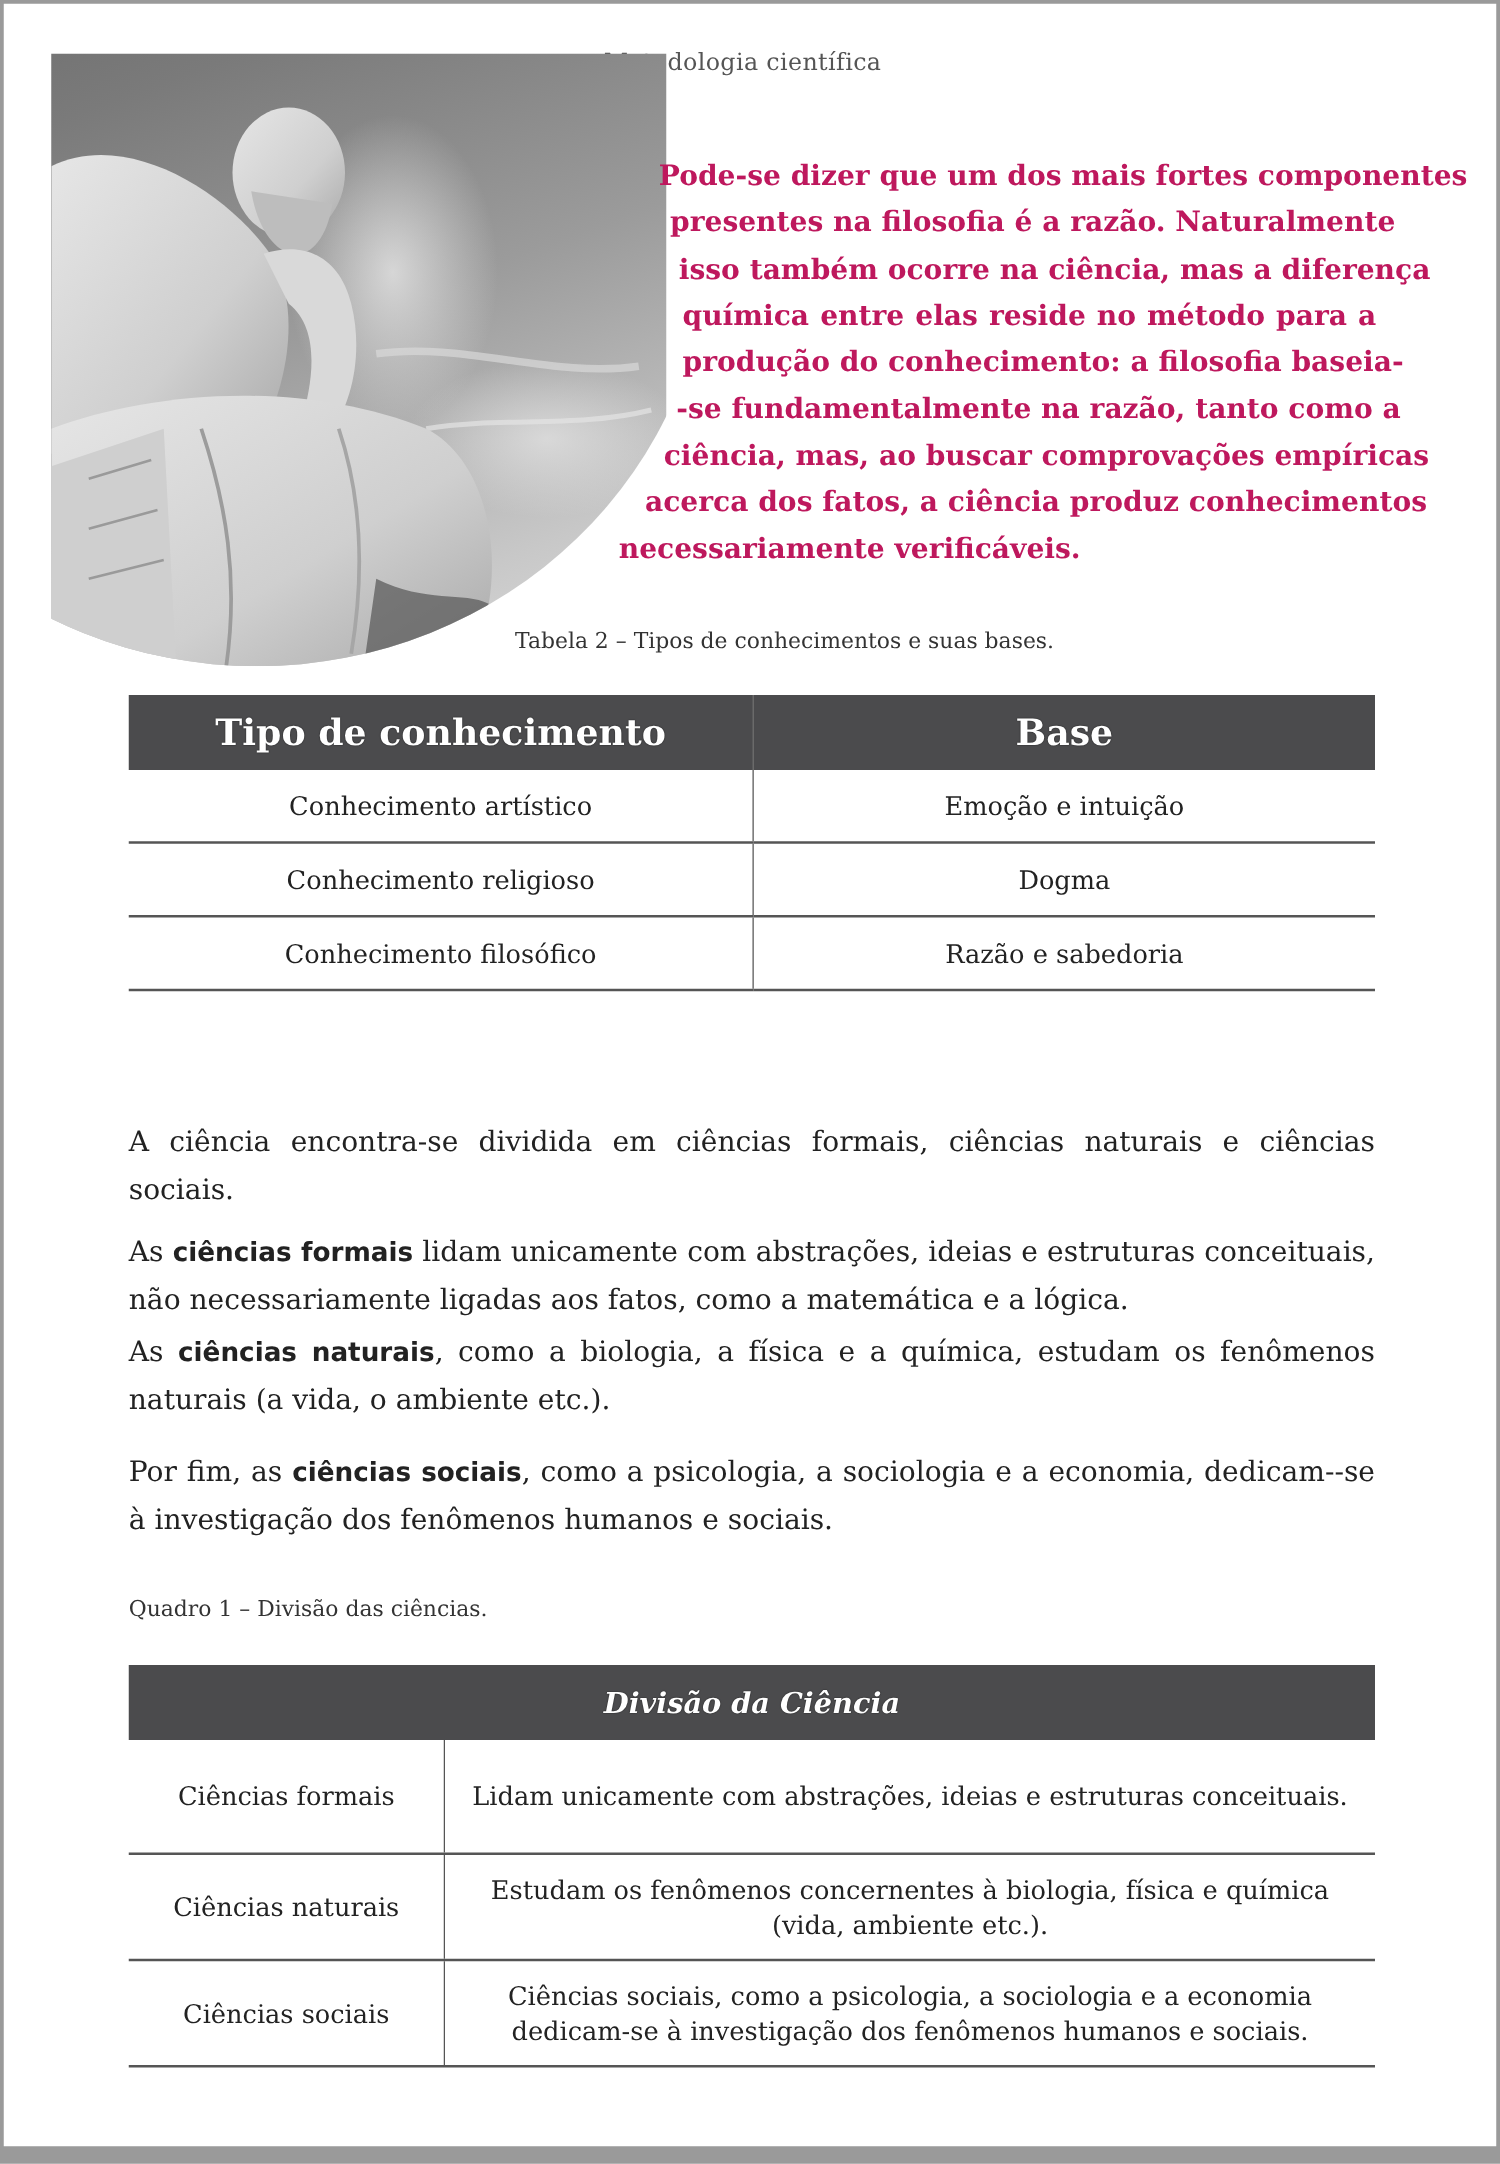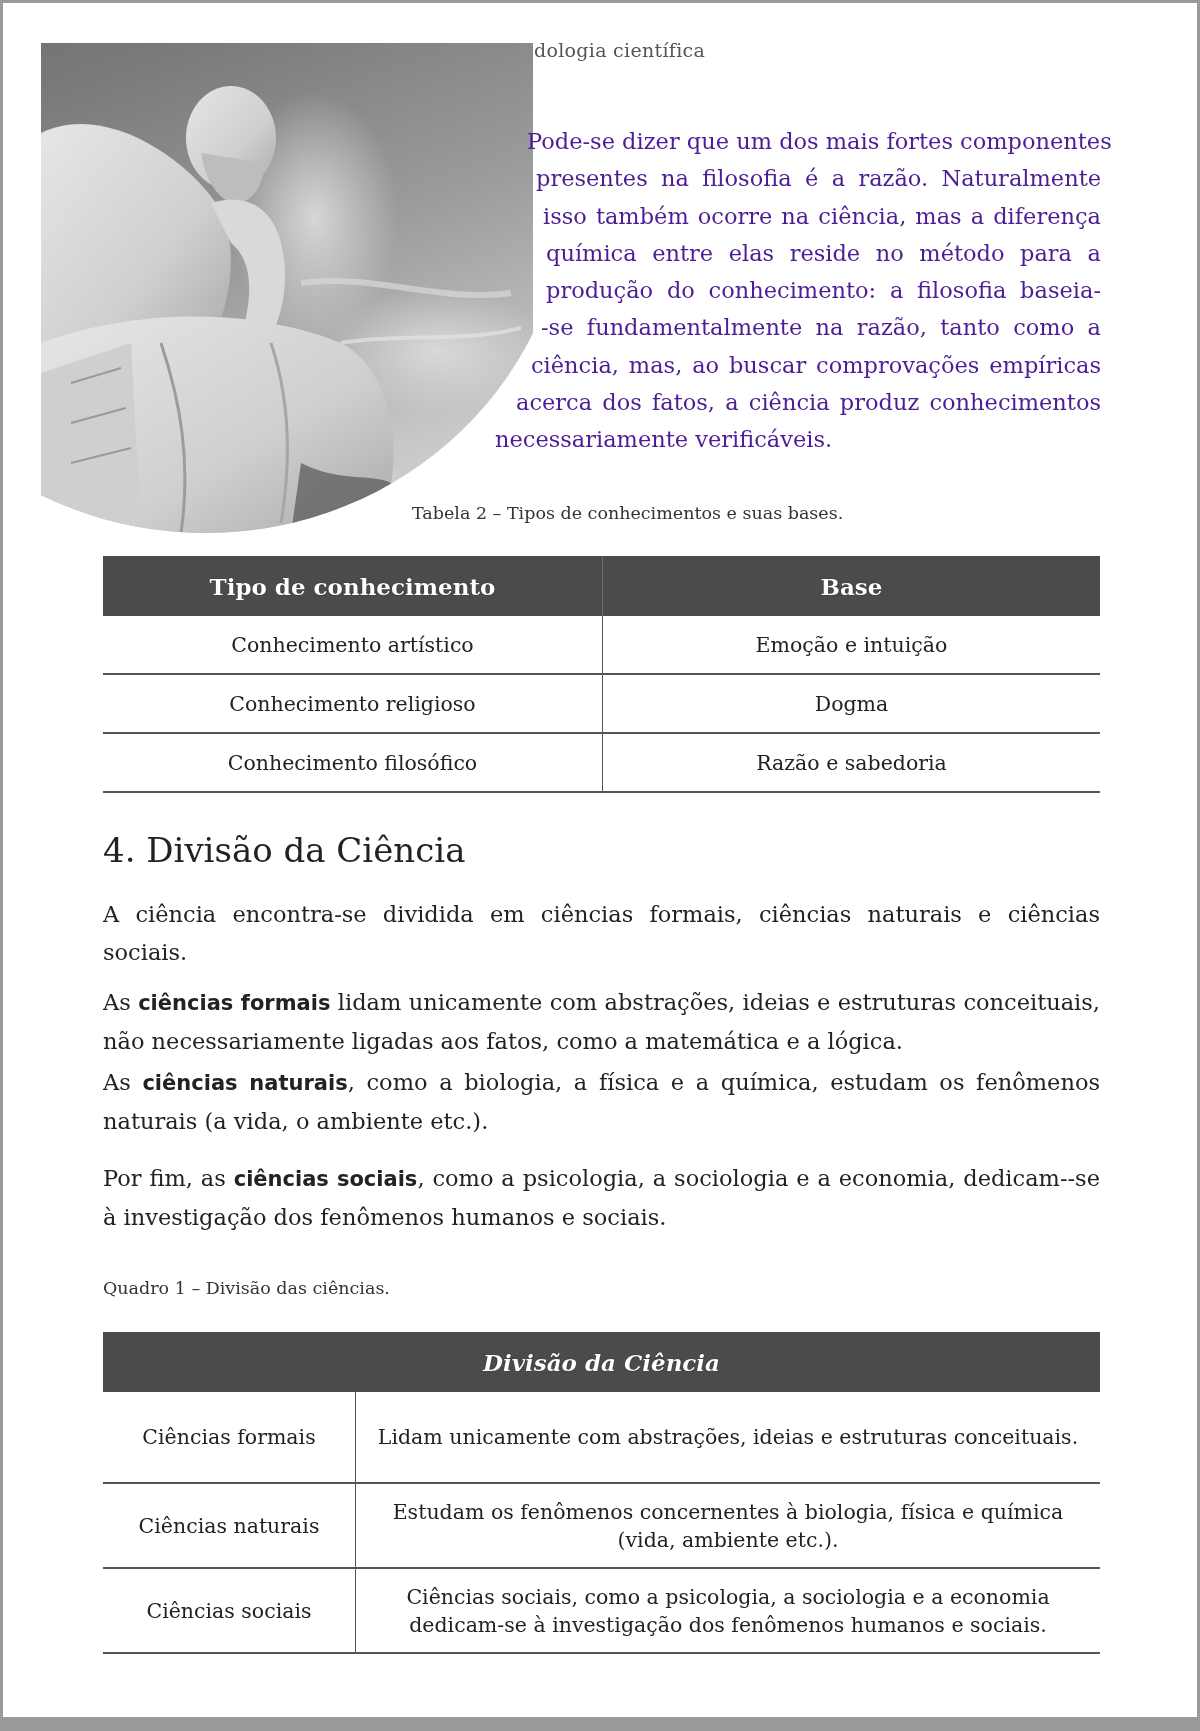--- a/index.html
+++ b/index.html
@@ -44,38 +44,39 @@
       linear-gradient(160deg, #5a5a5a 0%, #7a7a7a 35%, #9b9b9b 60%, #c8c8c8 85%, #e0e0e0 100%);
   }
   .hero svg { position: absolute; left: 198px; top: 210px; }
 
   .intro {
     position: absolute;
     left: 488px; top: 120px;
     width: 610px;
     font-size: 22.5px;
     line-height: 37.3px;
-    color: #4c1d95;
+    color: #be185d;
+    font-weight: bold;
   }
   .intro .ln { display: block; text-align: justify; text-align-last: justify; white-space: nowrap; }
   .intro .ln.last { text-align-last: left; }
 
   .caption {
     position: absolute;
     font-size: 17.5px;
     color: #333;
   }
   .cap-t2 { left: 409px; top: 500px; }
   .cap-q1 { left: 100px; top: 1275px; }
 
   table { border-collapse: collapse; position: absolute; }
   .t2 { left: 100px; top: 553px; width: 997px; }
   .t2 th {
     background: #4b4b4d; color: #fff;
-    font-weight: bold; font-size: 23px;
+    font-weight: bold; font-size: 29px;
     height: 58px; text-shadow: 0 0 1px #000;
   }
   .t2 th + th { border-left: 1px solid #6a6a6a; }
   .t2 td {
     height: 55px; text-align: center;
     font-size: 20.5px; color: #222;
     border-bottom: 2px solid #555;
   }
   .t2 td + td { border-left: 1.5px solid #555; }
   .t2 .c1 { width: 497px; }
@@ -182,21 +183,20 @@
         <td>Conhecimento religioso</td>
         <td>Dogma</td>
       </tr>
       <tr>
         <td>Conhecimento filosófico</td>
         <td>Razão e sabedoria</td>
       </tr>
     </tbody>
   </table>
 
-  <h2 class="section-title">4. Divisão da Ciência</h2>
 
   <p class="para p2"><span>As </span><b>ciências formais</b><span> lidam unicamente com abstrações, ideias e estruturas conceituais, não necessariamente ligadas aos fatos, como a matemática e a lógica.</span></p>
   <p class="para p1"><span>A ciência encontra-se dividida em ciências formais, ciências naturais e ciências sociais.</span></p>
   <p class="para p3"><span>As </span><b>ciências naturais</b><span>, como a biologia, a física e a química, estudam os fenômenos naturais (a vida, o ambiente etc.).</span></p>
   <p class="para p4"><span>Por fim, as </span><b>ciências sociais</b><span>, como a psicologia, a sociologia e a economia, dedicam--se à investigação dos fenômenos humanos e sociais.</span></p>
 
   <div class="caption cap-q1">Quadro 1 – Divisão das ciências.</div>
 
   <table class="q1">
     <thead>

